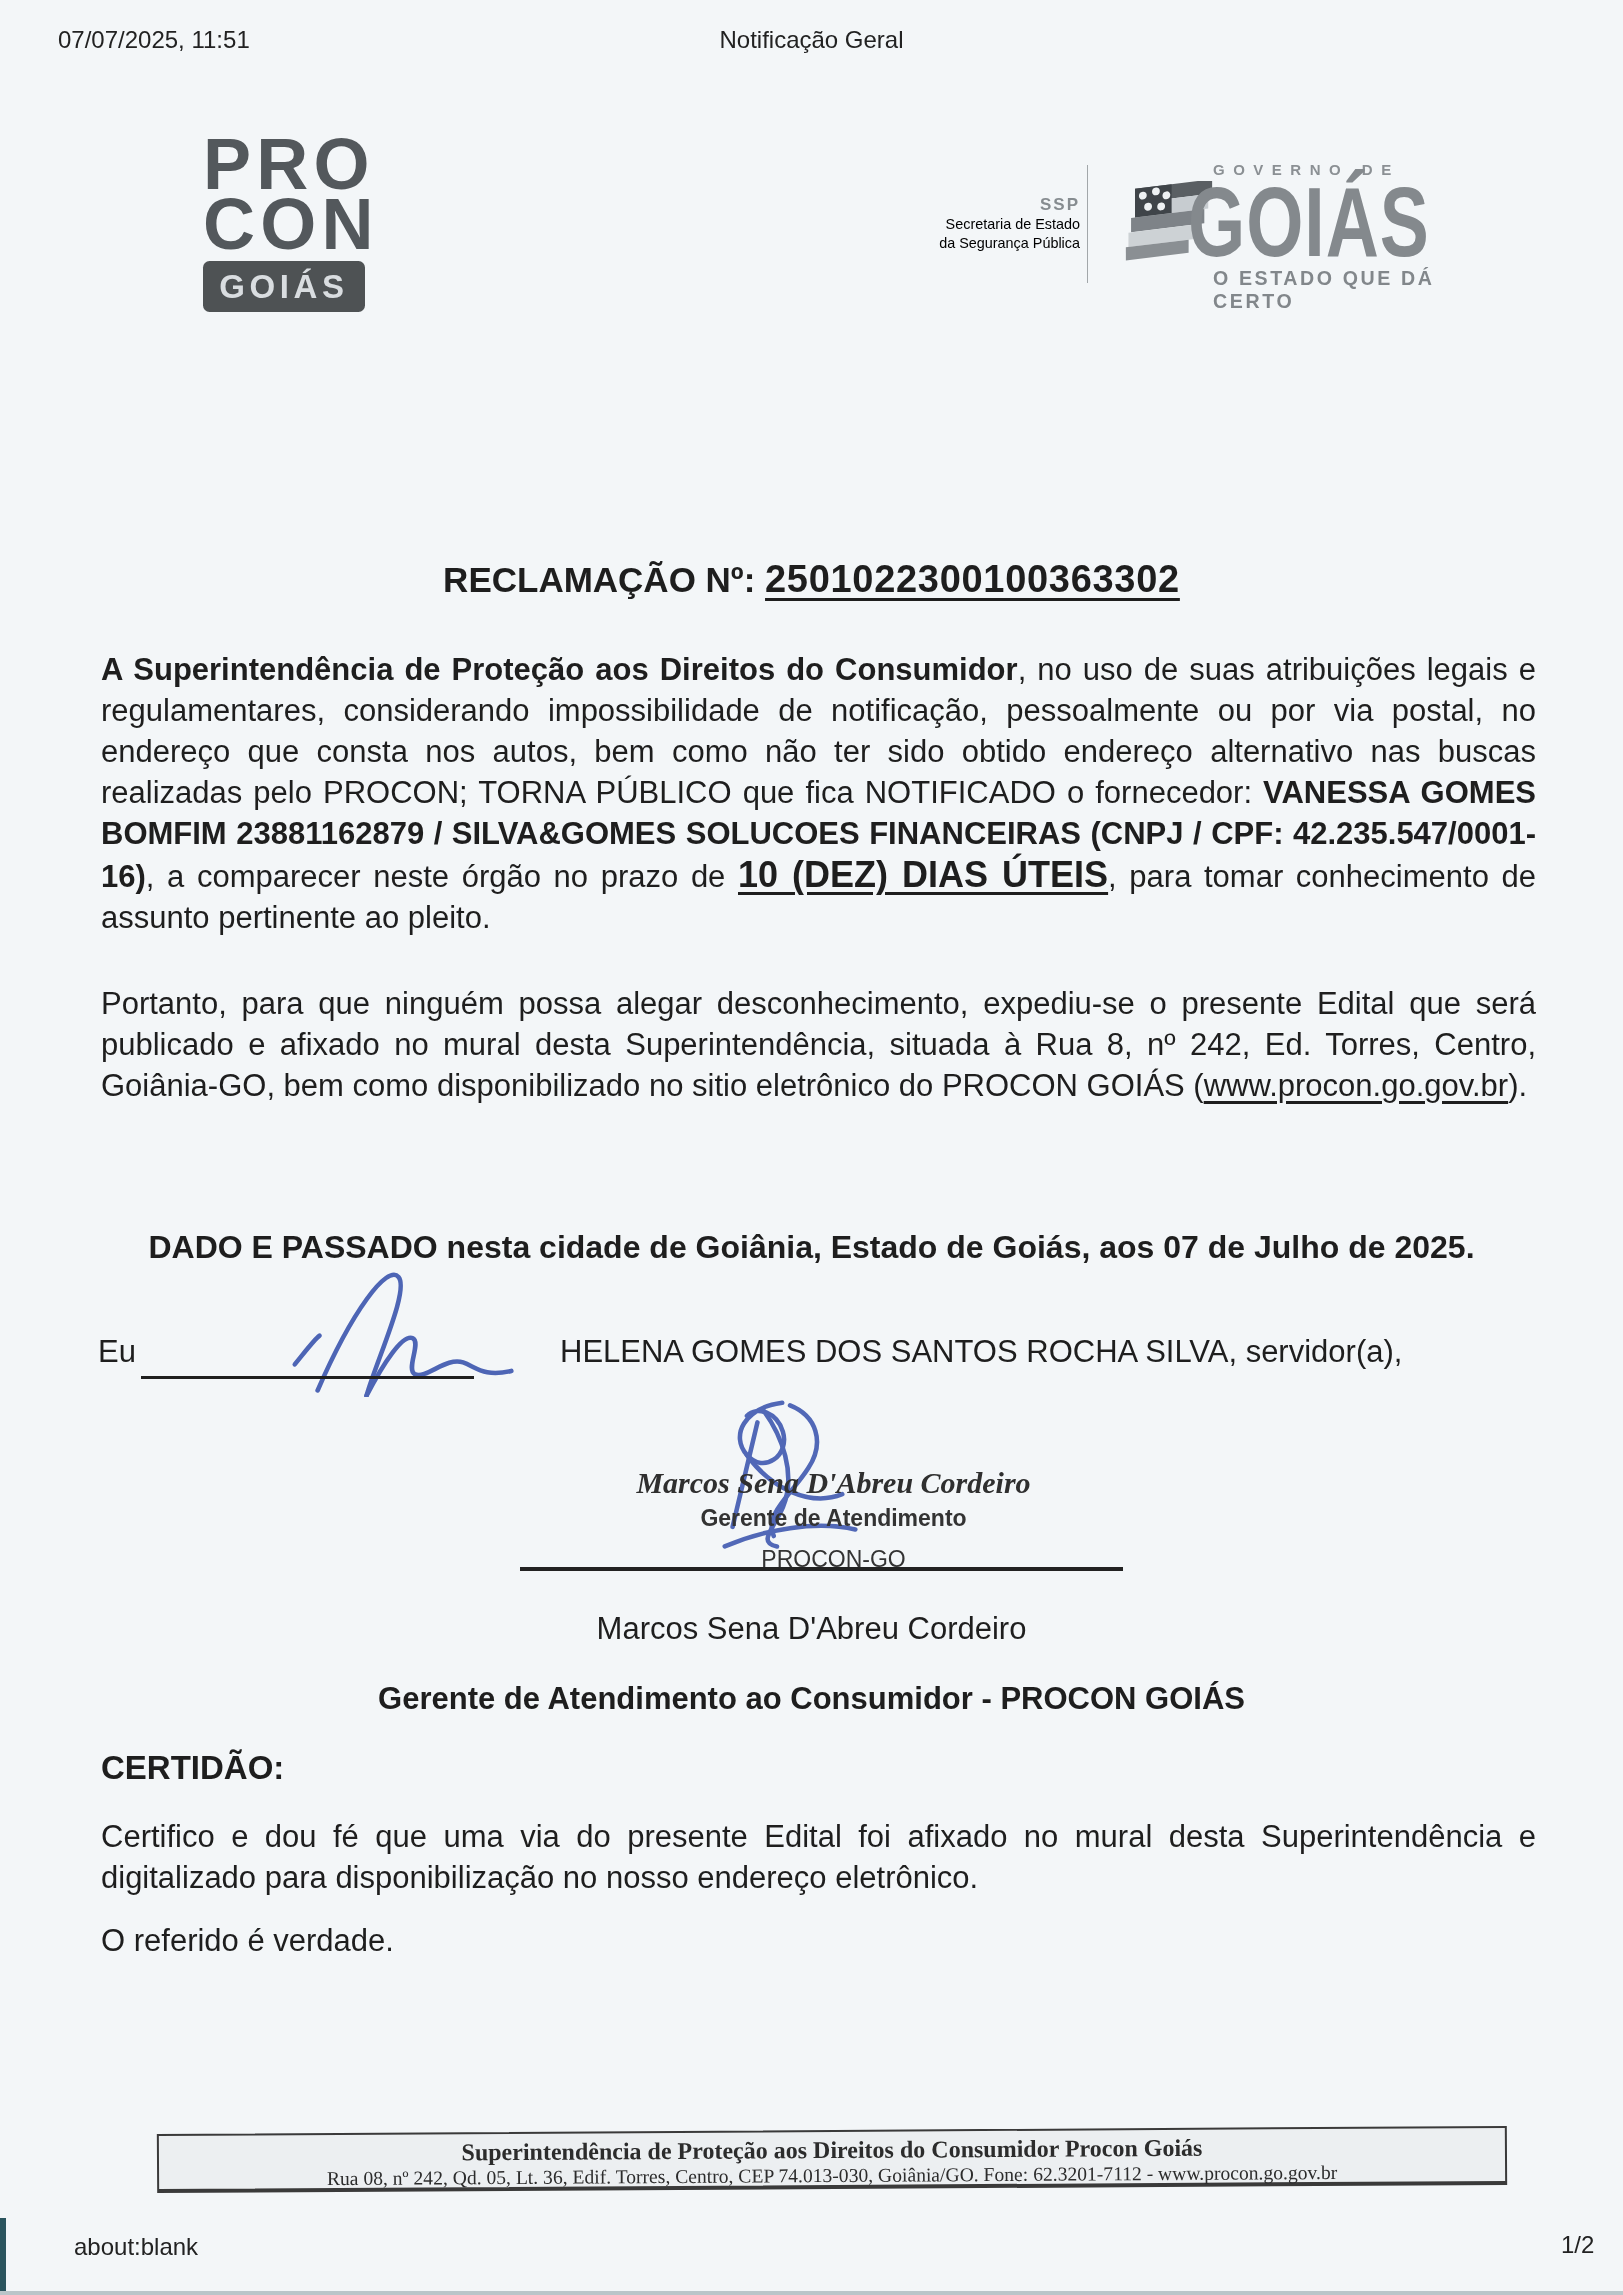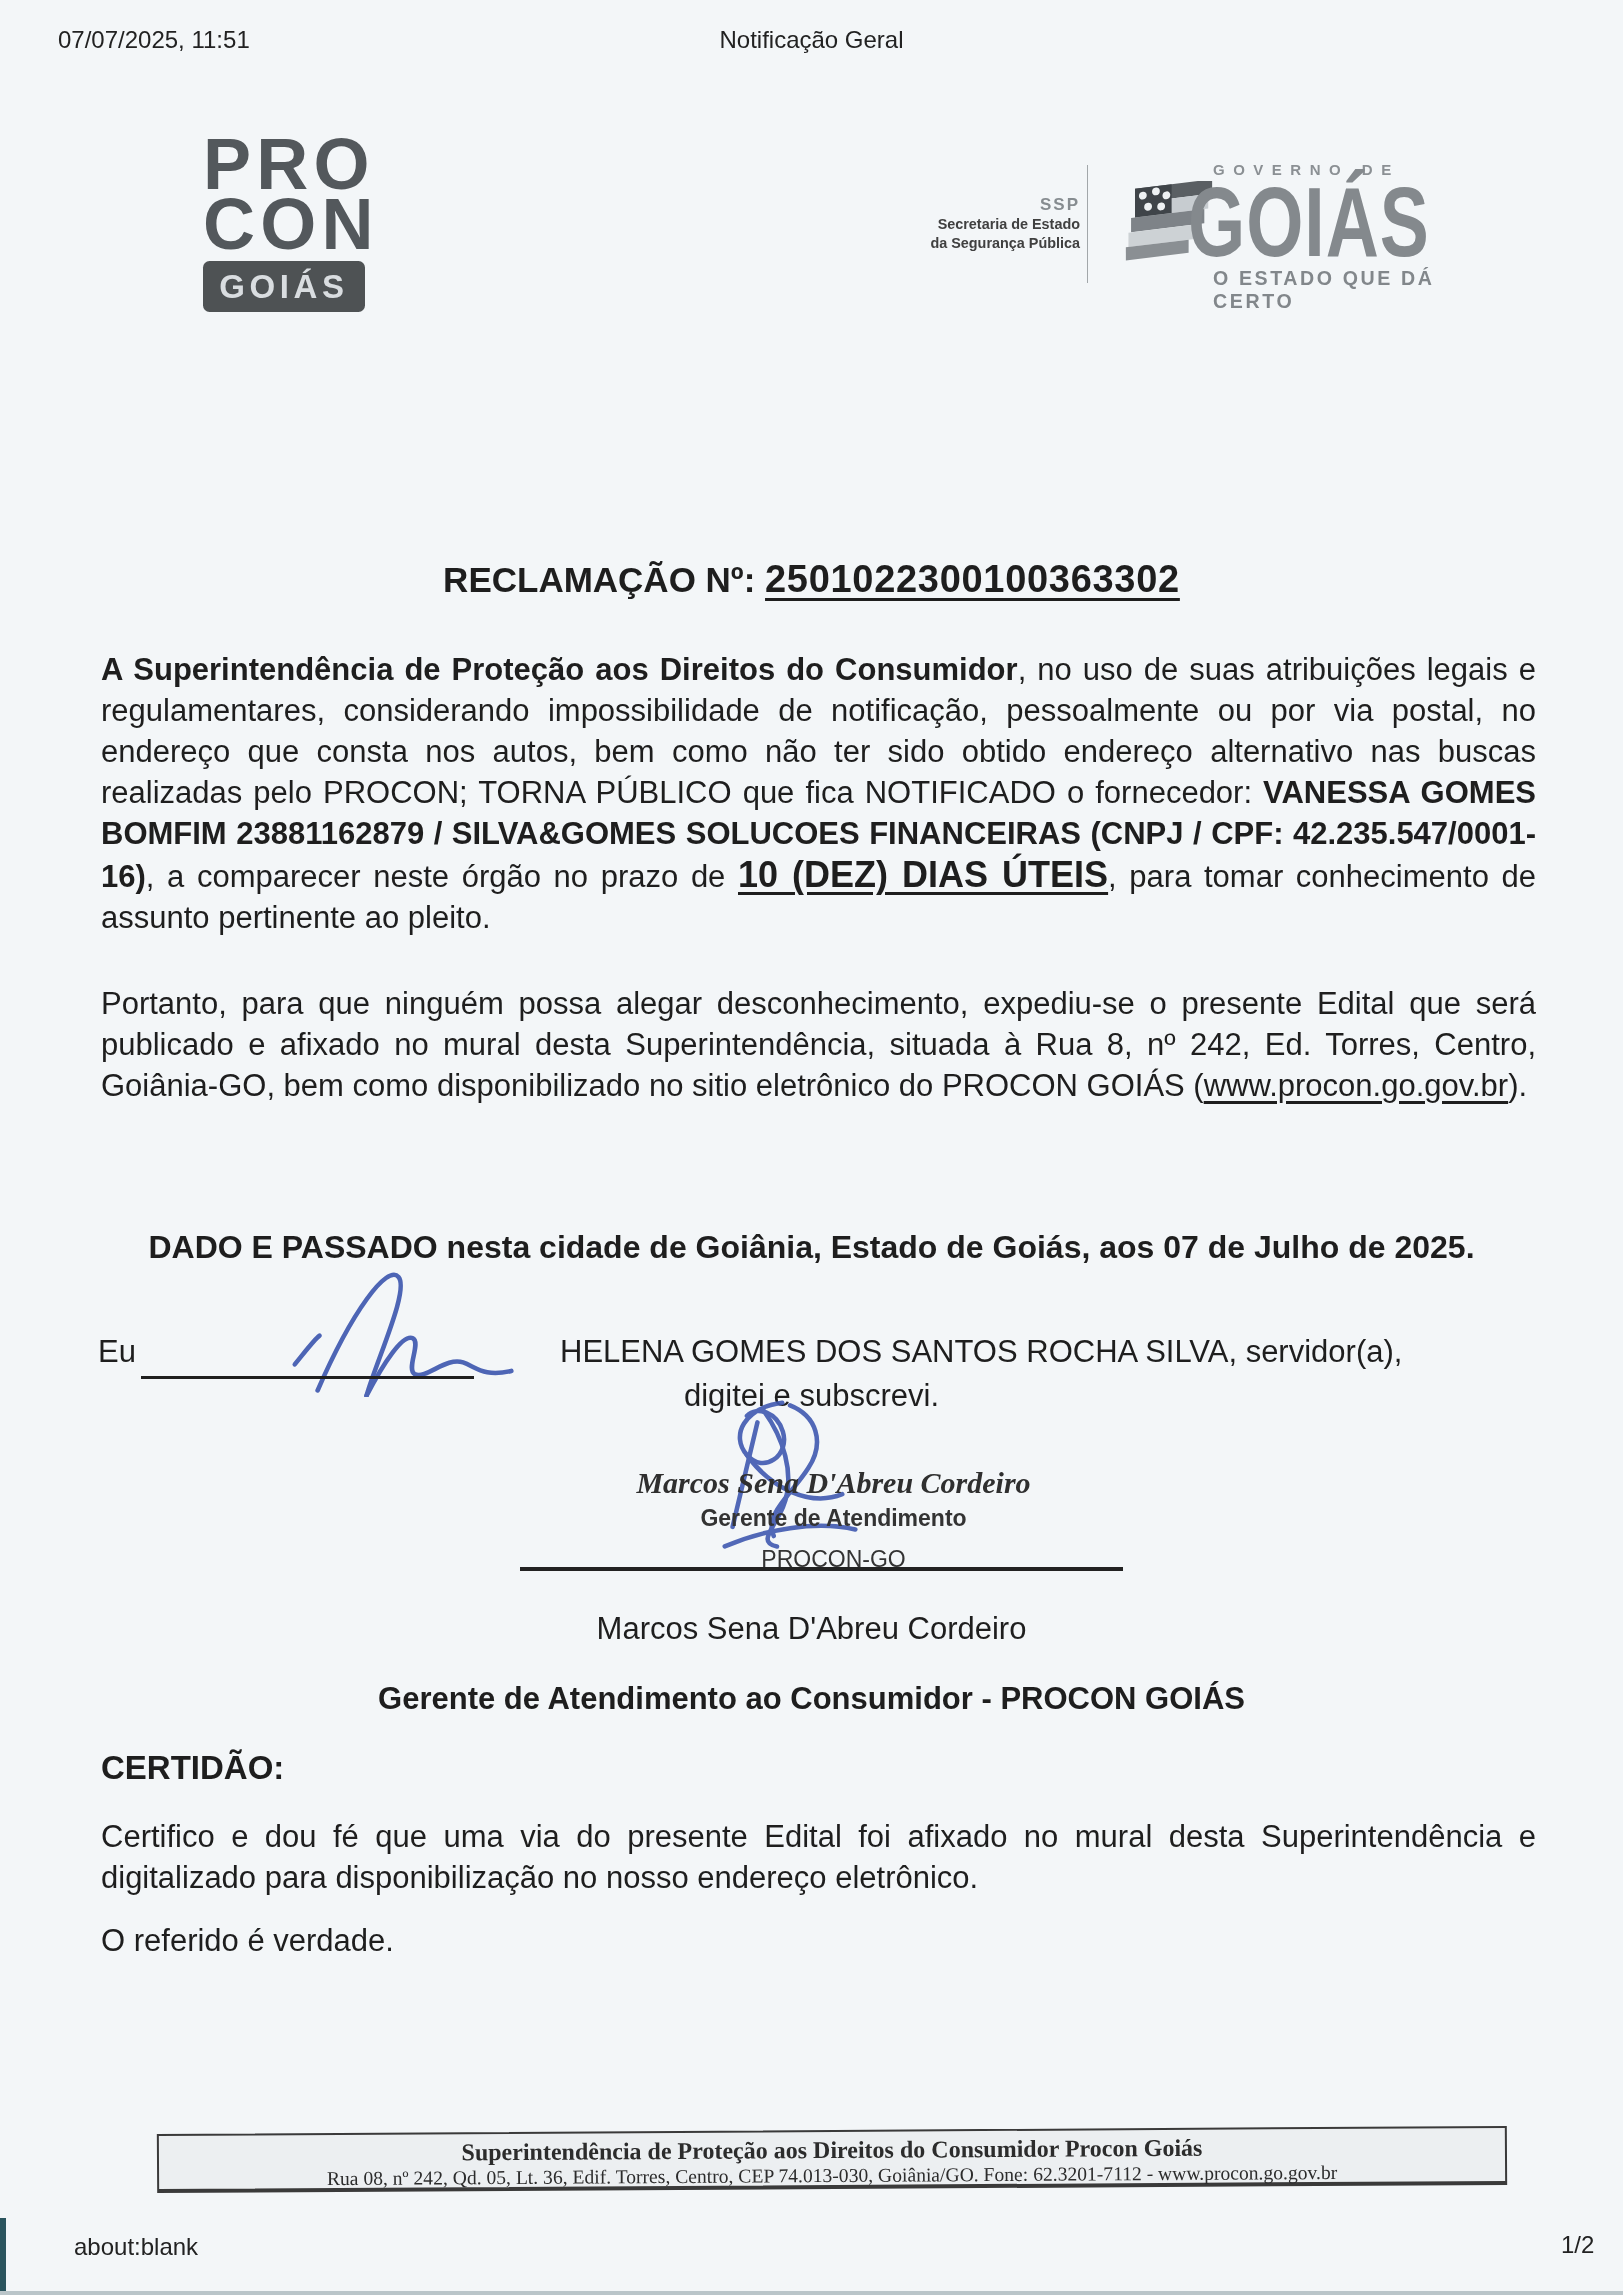--- a/index.html
+++ b/index.html
@@ -20,21 +20,21 @@
   .procon-line { font-size:72px; line-height:60px; letter-spacing:5.2px; }
   .procon-box {
     margin-top:6.5px; width:162px; height:51px; border-radius:6.5px;
     background:#4e5254; color:#d9dde0; font-size:33px; font-weight:bold;
     letter-spacing:4.6px; text-align:center; line-height:51px;
   }
 
   
   .ssp { left:897px; top:195px; width:183px; text-align:right; color:#868c90; }
   .ssp-acr { font-size:17px; font-weight:bold; letter-spacing:2px; }
-  .ssp-line { font-size:14.4px; line-height:19px; color:#404040;font-weight:bold; }
+  .ssp-line { font-size:14.4px; line-height:19px; color:#000000; }
   .vdivider { left:1087px; top:165px; width:1.3px; height:118px; background:#a2a7aa; }
 
   
   .govlogo { left:1123px; top:157px; width:393px; height:144px; }
   .gov-top { position:absolute; left:90px; top:3.9px; font-size:15px; font-weight:bold;
              letter-spacing:8.5px; color:#8b9094; }
   .gov-name { position:absolute; left:65px; top:15.7px; font-size:98px; font-weight:bold;
               color:#84898d; letter-spacing:1.3px; transform:scaleX(.75); transform-origin:left top;
               line-height:1; white-space:nowrap; }
   .gov-tag { position:absolute; left:90px; top:110px; font-size:19.6px; font-weight:bold;
@@ -143,21 +143,20 @@
   <div class="abs eu-label">Eu</div>
   <svg class="sig" style="left:255px; top:1260px;" width="347" height="137" viewBox="0 0 530 210">
     <g fill="none" stroke="#4059b0" stroke-width="7" stroke-linecap="round" opacity=".92">
       <path d="M60 160 C 78 138, 90 122, 98 116"></path>
       <path d="M95 200 C 148 78, 202 6, 219 26 C 236 46, 186 152, 170 208"></path>
       <path d="M170 208 C 196 158, 226 112, 241 120 C 254 127, 230 168, 244 175 C 262 183, 292 148, 318 157 C 338 164, 350 180, 392 170"></path>
     </g>
   </svg>
   <div class="abs sig-line"></div>
   <div class="abs servant">HELENA GOMES DOS SANTOS ROCHA SILVA, servidor(a),</div>
-  <div class="abs ctr servant2">digitei e subscrevi.</div>
 
   <svg class="sig" style="left:684px; top:1395px;" width="216" height="173" viewBox="0 0 330 265">
     <g fill="none" stroke="#4059b0" stroke-width="7" stroke-linecap="round" opacity=".9">
       <path d="M150 12 C 92 20, 70 62, 96 92 C 122 122, 162 92, 151 56 C 142 27, 112 16, 96 32"></path>
       <path d="M162 16 C 202 32, 216 72, 190 112 C 165 152, 122 182, 137 216"></path>
       <path d="M120 22 C 150 62, 172 122, 151 172 C 136 206, 112 226, 142 232"></path>
       <path d="M96 92 C 132 142, 192 172, 242 152"></path>
       <path d="M112 42 L 74 202"></path>
       <path d="M62 232 C 122 206, 202 192, 262 206"></path>
     </g>

